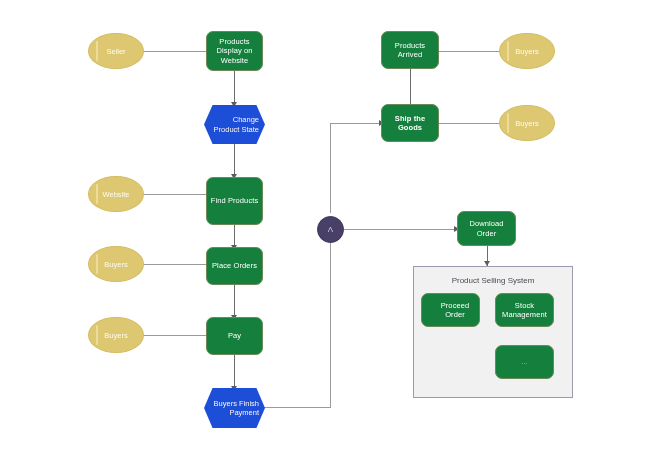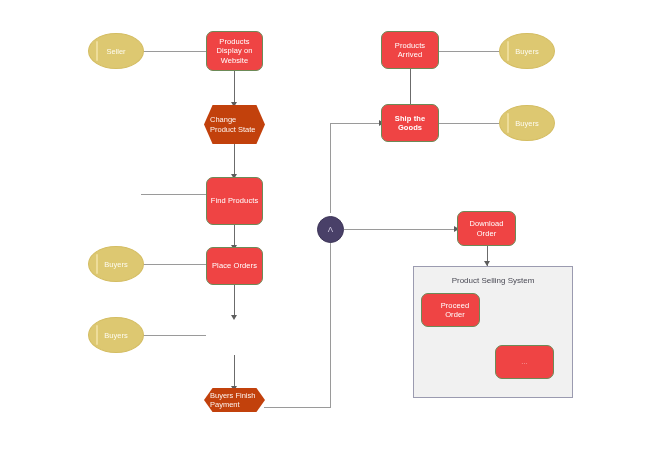--- a/index.html
+++ b/index.html
@@ -26,21 +26,21 @@
     text-align: center;
     color: #ffffff;
     font-size: 7.5px;
     line-height: 1.25;
     letter-spacing: 0.1px;
     z-index: 3;
     padding: 2px;
   }
   
   .proc {
-    background: #ef4444;
+    background: #15803d;
     border-radius: 7px;
     border: 1px solid #6c8a57;
   }
   
   .actor {
     background: #ddc871;
     border-radius: 50%;
     border: 1px solid #d4bd63;
     color: #fdfbf0;
     position: absolute;
@@ -64,27 +64,27 @@
   }
   
   .hexwrap {
     position: absolute;
     z-index: 3;
   }
   .hex {
     position: relative;
     width: 100%;
     height: 100%;
-    background: #c2410c;
+    background: #1d4ed8;
     -webkit-clip-path: polygon(14% 0%, 86% 0%, 100% 50%, 86% 100%, 14% 100%, 0% 50%);
     clip-path: polygon(14% 0%, 86% 0%, 100% 50%, 86% 100%, 14% 100%, 0% 50%);
     display: flex;
     align-items: center;
     justify-content: center;
-    text-align: left;
+    text-align: right;
     color: #fdf3ee;
     font-size: 7.5px;
     line-height: 1.25;
     box-sizing: border-box;
     padding: 2px 6px;
   }
   
   .junction {
     position: absolute;
     background: #494068;
@@ -202,39 +202,45 @@
   <div class="node proc" style="left:206px; top:31px; width:57px; height:40px;">
     <span>Products Display on Website</span>
   </div>
 
   <div class="hexwrap" style="left:204px; top:105px; width:61px; height:39px;">
     <div class="hex">
       <span>Change Product State</span>
     </div>
   </div>
 
+  <div class="actor" style="left:88px; top:176px; width:56px; height:36px;">
+    <span>Website</span>
+  </div>
 
   <div class="node proc" style="left:206px; top:177px; width:57px; height:48px;">
     <span>Find Products</span>
   </div>
 
   <div class="actor" style="left:88px; top:246px; width:56px; height:36px;">
     <span>Buyers</span>
   </div>
 
   <div class="node proc" style="left:206px; top:247px; width:57px; height:38px;">
     <span>Place Orders</span>
   </div>
 
   <div class="actor" style="left:88px; top:317px; width:56px; height:36px;">
     <span>Buyers</span>
   </div>
 
-
-  <div class="hexwrap" style="left:204px; top:388px; width:61px; height:24px;">
+  <div class="node proc" style="left:206px; top:317px; width:57px; height:38px;">
+    <span>Pay</span>
+  </div>
+
+  <div class="hexwrap" style="left:204px; top:388px; width:61px; height:40px;">
     <div class="hex">
       <span>Buyers Finish Payment</span>
     </div>
   </div>
 
   <div class="junction" style="left:317px; top:216px; width:27px; height:27px;">
     <span>Λ</span>
   </div>
 
   <div class="node proc" style="left:381px; top:31px; width:58px; height:38px;">
@@ -258,19 +264,22 @@
   </div>
 
   <div class="panel" style="left:413px; top:266px; width:160px; height:132px;">
     <div class="panel-title">Product Selling System</div>
   </div>
 
   <div class="node proc" style="left:421px; top:293px; width:59px; height:34px;padding-left:11px;">
     <span>Proceed Order</span>
   </div>
 
+  <div class="node proc" style="left:495px; top:293px; width:59px; height:34px;">
+    <span>Stock Management</span>
+  </div>
 
 
   <div class="node proc" style="left:495px; top:345px; width:59px; height:34px;">
     <span style="opacity:0.55">...</span>
   </div>
 
 </div>
 
 </body></html>

